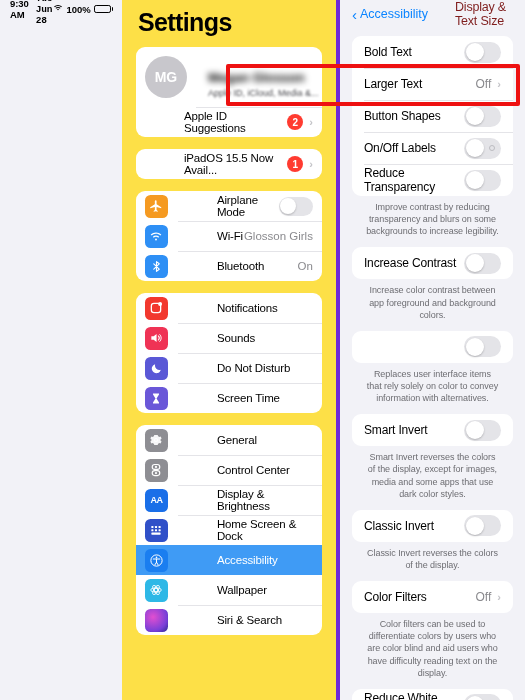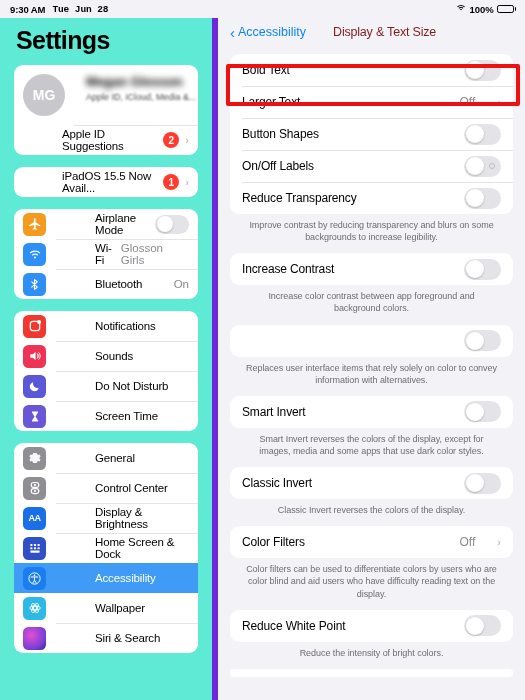--- a/index.html
+++ b/index.html
@@ -3,21 +3,21 @@
 <meta charset="utf-8">
 <style>
   * { margin:0; padding:0; box-sizing:border-box; }
   html,body { width:525px; height:700px; }
   body {
     font-family:"Liberation Sans", sans-serif;
     background:#efeff4;
     overflow:hidden;
     -webkit-font-smoothing:antialiased;
   }
-  .device { position:relative; width:525px; height:700px; display:flex; flex-direction:column; background:#f2f2f7; }
+  .device { position:relative; width:525px; height:700px; display:flex; flex-direction:row; background:#f2f2f7; }
 
   
   .statusbar {
     height:18px; flex:0 0 18px; display:flex; align-items:center;
     padding:0 9px 0 10px; font-size:9.5px; font-weight:bold; color:#000;
     background:#f2f2f7;
   }
   .sb-time { letter-spacing:-0.1px; }
   .sb-date { margin-left:7px; letter-spacing:-0.1px;font-family:Liberation Mono, monospace; }
   .sb-right { margin-left:auto; display:flex; align-items:center; gap:3px; }
@@ -30,33 +30,33 @@
   .batt { display:flex; align-items:center; }
   .batt-body { width:17px; height:8.5px; border:1.2px solid #000; border-radius:2.2px; padding:1px; }
   .batt-fill { height:100%; width:100%; background:#000; border-radius:1px; }
   .batt-cap { width:1.4px; height:3.5px; background:#000; border-radius:0 1px 1px 0; margin-left:0.8px; }
 
   
   .split { flex:1; display:flex; min-height:0; }
 
   
   .sidebar {
-    width:218px; flex:0 0 218px; background:#5eead4; overflow:hidden;
-    border-right:6px solid #6d28d9; padding:0 14px;
+    width:218px; flex:0 0 218px; background:#fde047; overflow:hidden;
+    border-right:4px solid #6d28d9; padding:0 14px;
   }
   .settings-title { font-size:25px; font-weight:bold; color:#000; letter-spacing:-0.6px; padding:8px 2px 10px 2px; }
 
   .group { background:#fff; border-radius:9px; overflow:hidden; margin-bottom:12px; }
   .row { display:flex; align-items:center; min-height:30px; padding:0 9px; position:relative; }
   .row + .row::before {
     content:""; position:absolute; left:42px; right:0; top:0; height:1px; background:#e4e4e8;
   }
 
   
-  .acct { padding:9px; display:flex; align-items:flex-start; gap:21px; }
+  .acct { padding:9px; display:flex; align-items:flex-end; gap:21px; }
   .avatar {
     width:42px; height:42px; border-radius:50%; background:#c8c7cc; color:#fff;
     font-size:14px; font-weight:600; display:flex; align-items:center; justify-content:center; flex:0 0 42px;
   }
   .acct-txt { min-width:0; flex:1; }
   .acct-name { font-size:13px; font-weight:bold; color:#000; filter:blur(3.1px); white-space:nowrap; }
   .acct-sub { font-size:9px; color:#4a4a4f; filter:blur(1.15px); white-space:nowrap; margin-top:3px; }
   .acct-div { position:relative; }
   .acct-div::before{ content:""; position:absolute; left:60px; right:0; top:0; height:1px; background:#e4e4e8; }
 
@@ -96,21 +96,21 @@
 
   
   .detail { flex:1; background:#f2f2f7; display:flex; flex-direction:column; min-width:0; overflow:hidden; }
   .navbar { height:28px; flex:0 0 28px; display:flex; align-items:center; padding:0 12px; gap:10px; }
   .back { display:flex; align-items:center; color:#0a84ff; font-size:12.5px; cursor:pointer; }
   .back .bchev { font-size:15px; margin-right:3px; line-height:1; font-weight:500; }
   .navtitle { font-size:12.5px; font-weight:normal; color:#7f1d1d; letter-spacing:-0.2px;padding-left:17px; }
 
   .dbody { flex:1; overflow:hidden; padding:8px 12px 0 12px; }
   .card { background:#fff; border-radius:9px; overflow:hidden; }
-  .drow { display:flex; align-items:center; min-height:32px; padding:0 12px; position:relative;gap:16px; }
+  .drow { display:flex; align-items:center; min-height:32px; padding:0 12px; position:relative; }
   .drow + .drow::before { content:""; position:absolute; left:12px; right:0; top:0; height:1px; background:#e4e4e8; }
   .dlabel { font-size:12px; color:#000; letter-spacing:-0.15px; }
   .dval { font-size:12px; color:#8a8a8e; margin-left:auto; }
   .dchev { color:#c4c4c8; font-size:11px; margin-left:6px; font-weight:bold; }
   .dtoggle-wrap { margin-left:auto; display:flex; align-items:center; }
   .footer { font-size:9px; color:#6d6d72; line-height:1.35; padding:5px 14px 10px 14px; letter-spacing:-0.05px;text-align:center; }
 
   
   .annot {
     position:absolute; border:4px solid #ee1111; border-radius:2px; pointer-events:none;

